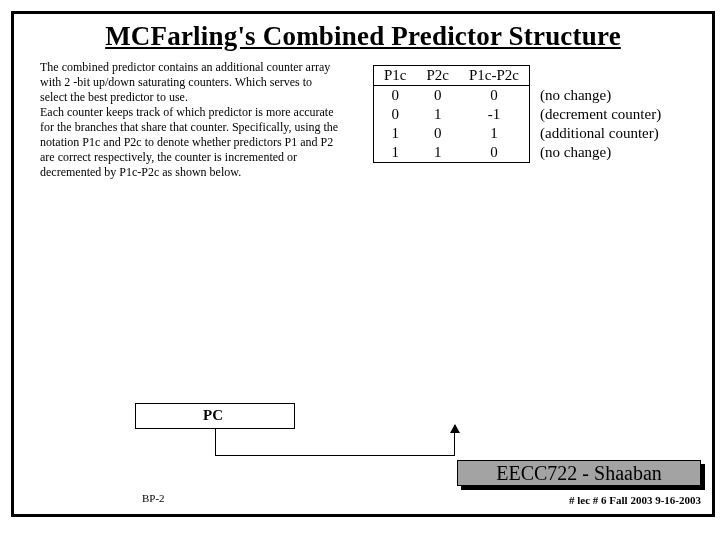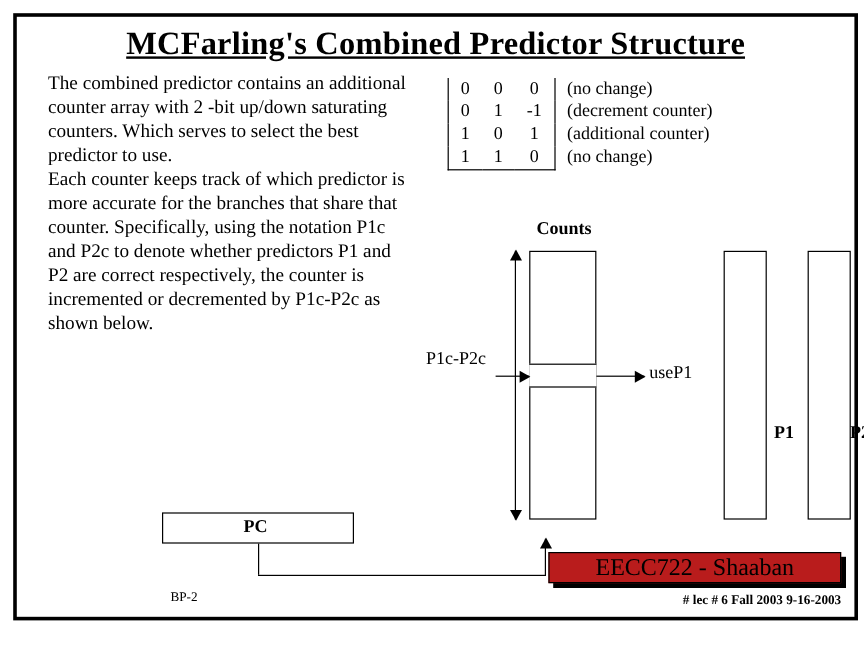--- a/index.html
+++ b/index.html
@@ -29,21 +29,21 @@
   .body {
     position: relative;
     width: 100%;
     height: calc(100% - 44px);
   }
   .desc {
     position: absolute;
     left: 24px;
     top: 4px;
     width: 300px;
-    font-size: 16px;
+    font-size: 12px;
     line-height: 1.25;
   }
   
   .truth {
     position: absolute;
     left: 356px;
     top: 8px;
     width: 308px;
     font-size: 15px;
   }
@@ -106,21 +106,21 @@
     position: absolute;
     left: -5px; bottom: -1px;
     border-top: 9px solid #000;
     border-left: 5px solid transparent;
     border-right: 5px solid transparent;
   }
   
   .pcblock {
     position: absolute;
     left: 88px;
-    top: 360px;
+    top: 336px;
     width: 300px;
     height: 90px;
   }
   .pcbox {
     position: absolute;
     left: 30px; top: 10px;
     width: 160px; height: 26px;
     border: 1.5px solid #000;
   }
   .pcline-down {
@@ -167,21 +167,21 @@
   .footer-shadow {
     position: absolute;
     right: 2px; bottom: 19px;
     width: 244px; height: 26px;
     background: #000;
   }
   .footer-box {
     position: absolute;
     right: 6px; bottom: 23px;
     width: 244px; height: 26px;
-    background: #b91c1c;
+    background: #a3a3a3;
     border: 1.5px solid #000;
     text-align: center;
     font-size: 20px;
     line-height: 24px;
   }
   .footer-meta {
     position: absolute;
     right: 6px; bottom: 3px;
     font-size: 11px;
     font-weight: bold;
@@ -195,20 +195,26 @@
   <div class="title">MCFarling's Combined Predictor Structure</div>
 
   <div class="body">
 
     <div class="desc" style="white-space: pre-line;">The combined predictor contains an additional counter array with 2 -bit up/down saturating counters. Which serves to select the best predictor to use.
 Each counter keeps track of which predictor is more accurate for the branches that share that counter. Specifically, using the notation P1c and P2c to denote whether predictors P1 and P2 are correct respectively, the counter is incremented or decremented by P1c-P2c as shown below.</div>
 
     <div class="truth">
       <table>
         <tbody>
+            <tr>
+          <th class="boxed" style="border-right:none;">P1c</th>
+          <th class="boxed" style="border-left:none;border-right:none;">P2c</th>
+          <th class="boxed" style="border-left:none;">P1c-P2c</th>
+          <th></th>
+        </tr>
         <tr>
           <td class="boxed" style="border-right:none;border-top:none;border-bottom:none;">0</td>
           <td>0</td>
           <td class="boxed" style="border-left:none;border-top:none;border-bottom:none;">0</td>
           <td class="note">(no change)</td>
         </tr>
         <tr>
           <td class="boxed" style="border-right:none;border-top:none;border-bottom:none;">0</td>
           <td>1</td>
           <td class="boxed" style="border-left:none;border-top:none;border-bottom:none;">-1</td>
@@ -223,41 +229,20 @@
         <tr>
           <td class="boxed" style="border-right:none;border-top:none;">1</td>
           <td class="boxed" style="border-left:none;border-right:none;border-top:none;">1</td>
           <td class="boxed" style="border-left:none;border-top:none;">0</td>
           <td class="note">(no change)</td>
         </tr>
       </tbody>
         </table>
     </div>
 
-    <div class="diagram">
-      <div class="lbl" style="left:86px; top:0;">Counts</div>
-
-      <div class="box" style="left:80px; top:26px; width:56px; height:224px;"></div>
-
-      <div class="box" style="left:80px; top:120px; width:56px; height:20px; border-left:none;border-right:none;"></div>
-
-      <div class="lbl thin" style="left:-6px; top:108px;">P1c-P2c</div>
-      <div class="arrow-h" style="left:52px; top:130px; width:28px;"></div>
-
-      <div class="arrow-h" style="left:136px; top:130px; width:40px;"></div>
-      <div class="lbl thin" style="left:180px; top:120px;">useP1</div>
-
-      <div class="arrow-v" style="left:68px; top:26px; height:224px;"></div>
-
-      <div class="box" style="left:242px; top:26px; width:36px; height:224px;"></div>
-      <div class="lbl" style="left:284px; top:170px;">P1</div>
-
-      <div class="box" style="left:312px; top:26px; width:36px; height:224px;"></div>
-      <div class="lbl" style="left:322px; top:170px; left:auto; right:-18px;">P2</div>
-    </div>
 
     <div class="pcblock">
       <div class="pcbox"></div>
       <div class="lbl" style="left:98px; top:14px;">PC</div>
       <div class="pcline-down"></div>
       <div class="pcline-right"></div>
       <div class="pcline-up"></div>
     </div>
 
     <div class="bp2" style="left:126px;">BP-2</div>

